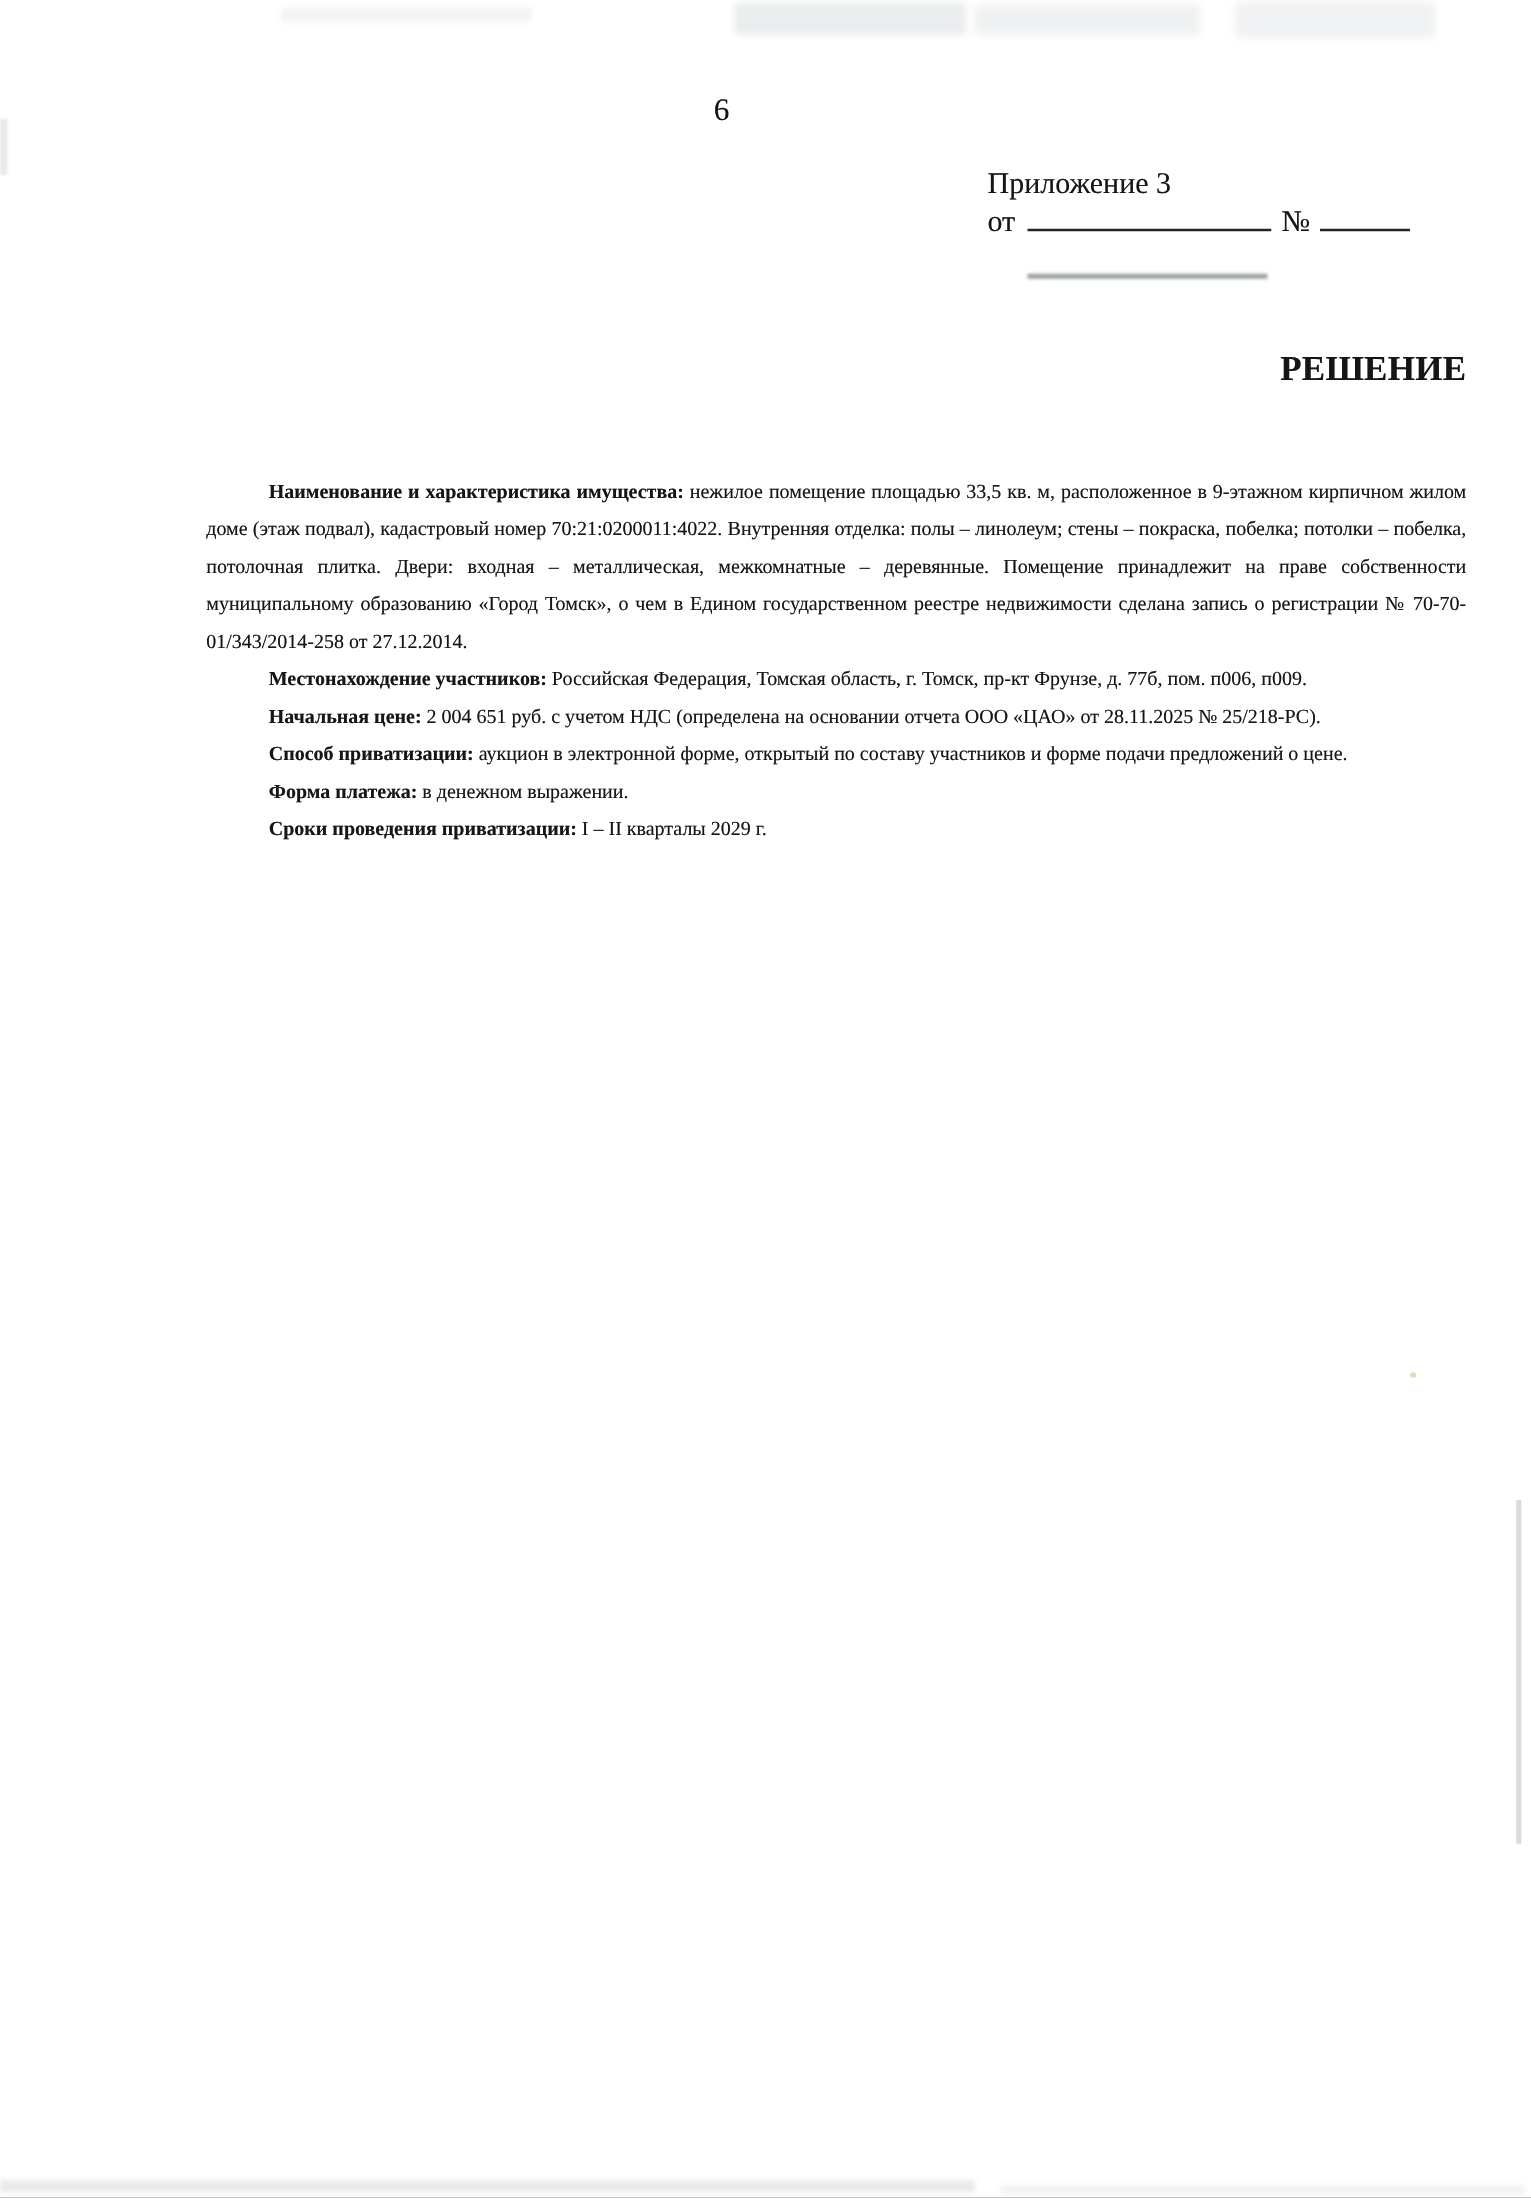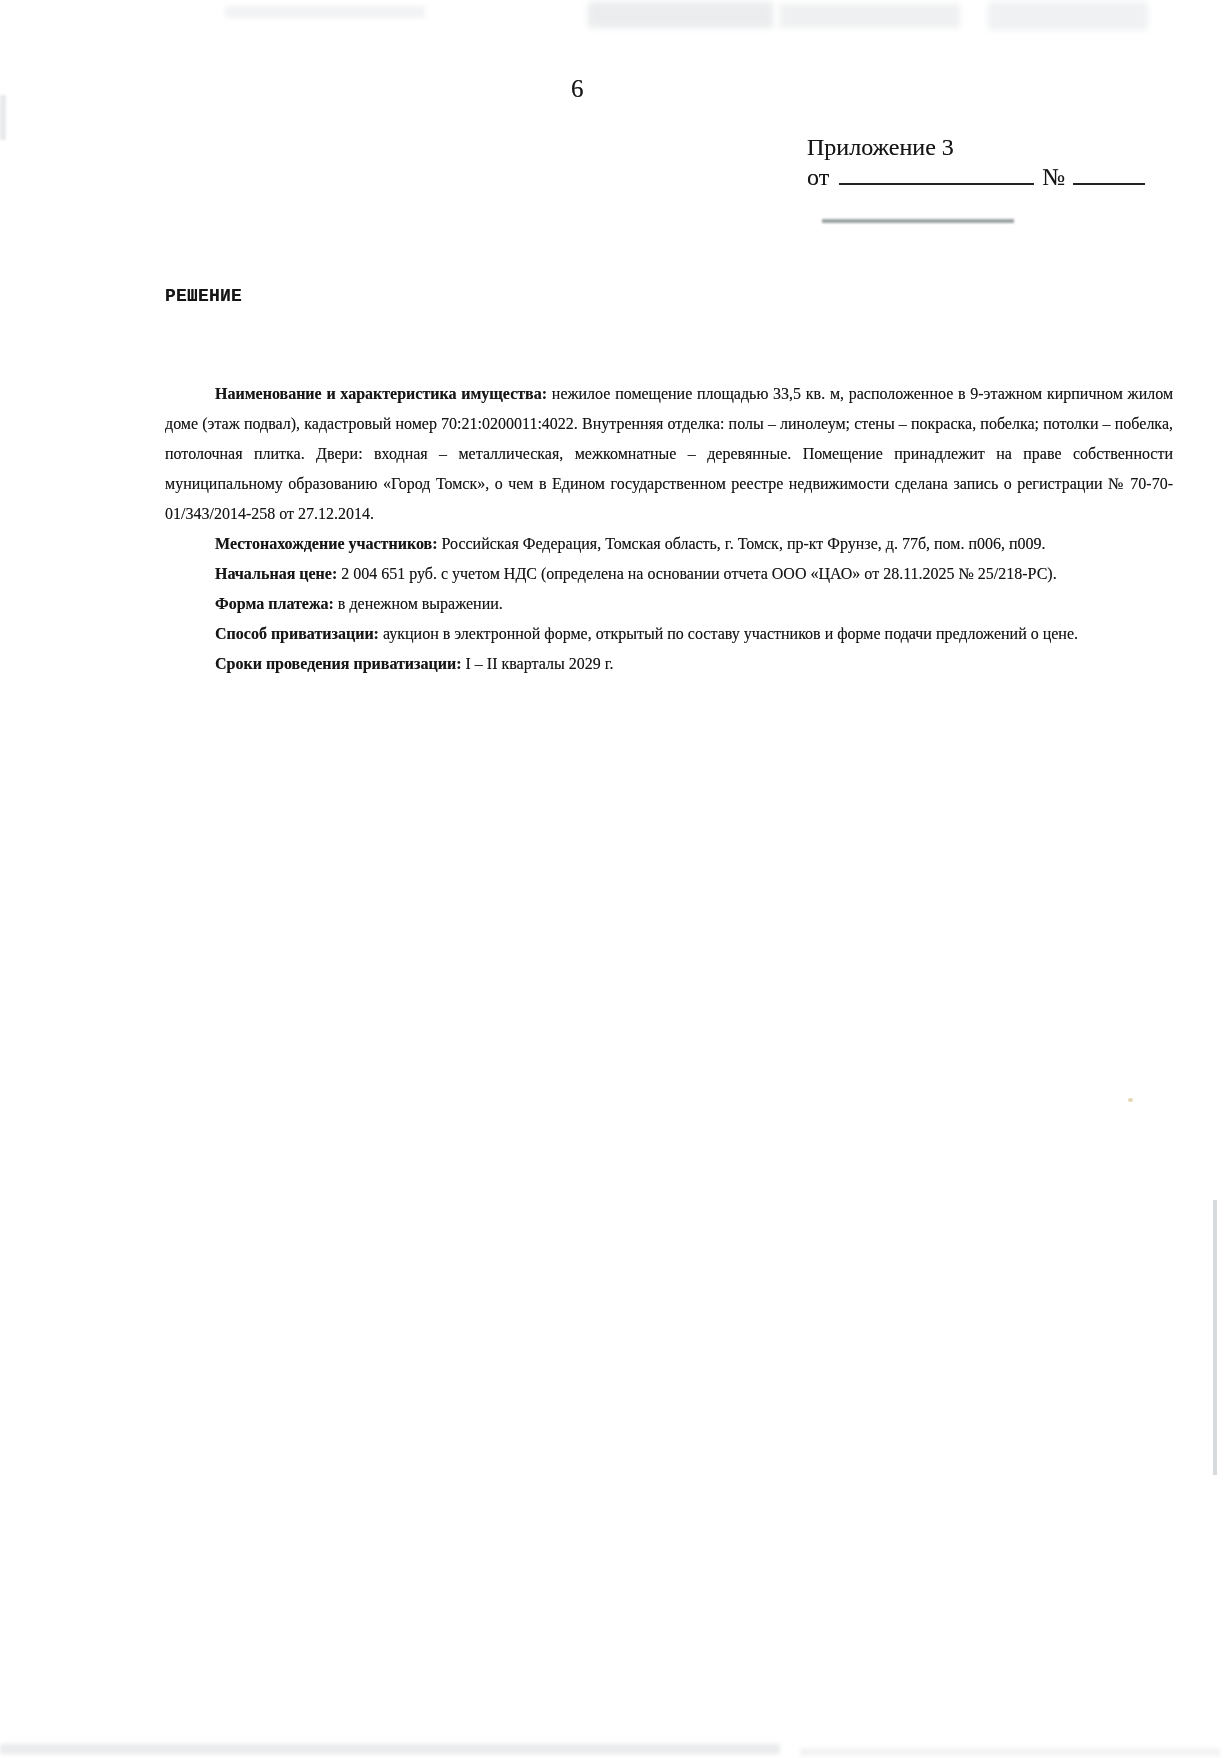--- a/index.html
+++ b/index.html
@@ -16,40 +16,40 @@
   .page *{box-sizing:border-box;}
   .txt{text-shadow:0 0 .4px rgba(20,20,20,.5);}
 
   .page-number{
     position:absolute;left:571px;top:74px;
     font-size:25px;line-height:30px;
   }
 
   .header-block{
     position:absolute;left:790px;top:132px;
-    font-size:24px;line-height:30px;white-space:nowrap;margin-left:17px;
+    font-size:24px;line-height:30px;white-space:nowrap;
   }
   .date-line .word{display:inline-block;}
   .blank{
     display:inline-block;height:23px;
     border-bottom:2px solid #242424;
     vertical-align:baseline;
   }
   .blank-long{width:195px;margin-left:10px;}
   .num-sign{margin-left:8px;}
   .blank-short{width:72px;margin-left:8px;}
   .ghost-underline{
     position:absolute;left:822px;top:219px;width:192px;height:4px;
     background:#838b8e;filter:blur(1.2px);opacity:.8;
   }
 
   .title-block{
     position:absolute;left:165px;top:281px;width:1008px;
-    text-align:left;font-weight:bold;
-    font-size:18px;line-height:30px;letter-spacing:.2px;font-family:Liberation Mono, monospace;
+    text-align:right;font-weight:bold;
+    font-size:28px;line-height:30px;letter-spacing:.2px;
   }
 
   .body-block{
     position:absolute;left:165px;top:379px;width:1008px;
     font-size:16px;line-height:30px;
     text-align:justify;
   }
   .body-block p{margin:0;text-indent:50px;}
   .body-block .b{font-weight:bold;}
 
@@ -81,22 +81,22 @@
   <div class="ghost-underline"></div>
 
   <div class="title-block txt">
     <div>РЕШЕНИЕ</div>
   </div>
 
   <div class="body-block txt">
     <p><span class="b">Наименование и характеристика имущества:</span><span> нежилое помещение площадью 33,5 кв. м, расположенное в 9-этажном кирпичном жилом доме (этаж подвал), кадастровый номер 70:21:0200011:4022. Внутренняя отделка: полы – линолеум; стены – покраска, побелка; потолки – побелка, потолочная плитка. Двери: входная – металлическая, межкомнатные – деревянные. Помещение принадлежит на праве собственности муниципальному образованию «Город Томск», о чем в Едином государственном реестре недвижимости сделана запись о регистрации № 70-70-01/343/2014-258 от 27.12.2014.</span></p>
     <p><span class="b">Местонахождение участников:</span><span> Российская Федерация, Томская область, г. Томск, пр-кт Фрунзе, д. 77б, пом. п006, п009.</span></p>
     <p><span class="b">Начальная цене:</span><span> 2 004 651 руб. с учетом НДС (определена на основании отчета ООО «ЦАО» от 28.11.2025 № 25/218-РС).</span></p>
+    <p><span class="b">Способ приватизации:</span><span> аукцион в электронной форме, открытый по составу участников и форме подачи предложений о цене.</span></p>
     <p><span class="b">Форма платежа:</span><span> в денежном выражении.</span></p>
-    <p><span class="b">Способ приватизации:</span><span> аукцион в электронной форме, открытый по составу участников и форме подачи предложений о цене.</span></p>
     <p><span class="b">Сроки проведения приватизации:</span><span> I – II кварталы 2029 г.</span></p>
   </div>
 
   <div class="noise noise-top-1"></div>
   <div class="noise noise-top-2"></div>
   <div class="noise noise-top-3"></div>
   <div class="noise noise-top-4"></div>
   <div class="noise noise-left"></div>
   <div class="noise noise-bottom-1"></div>
   <div class="noise noise-bottom-2"></div>

